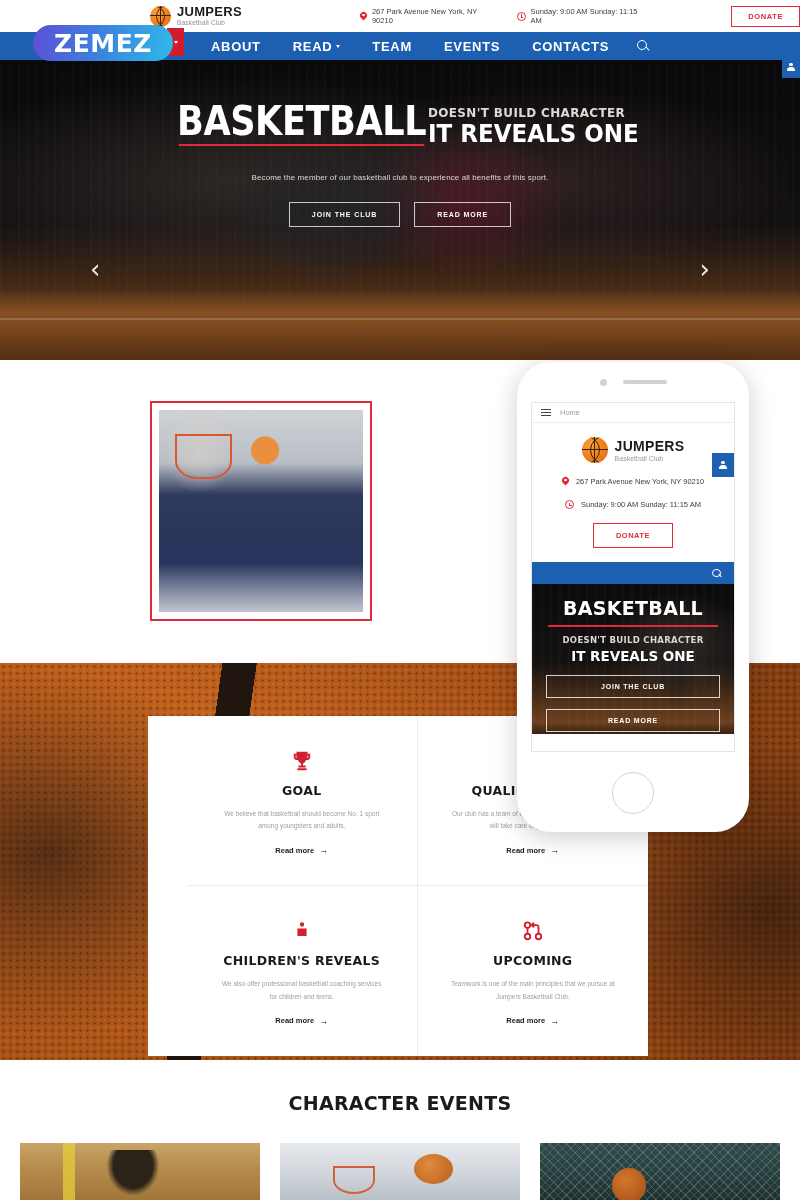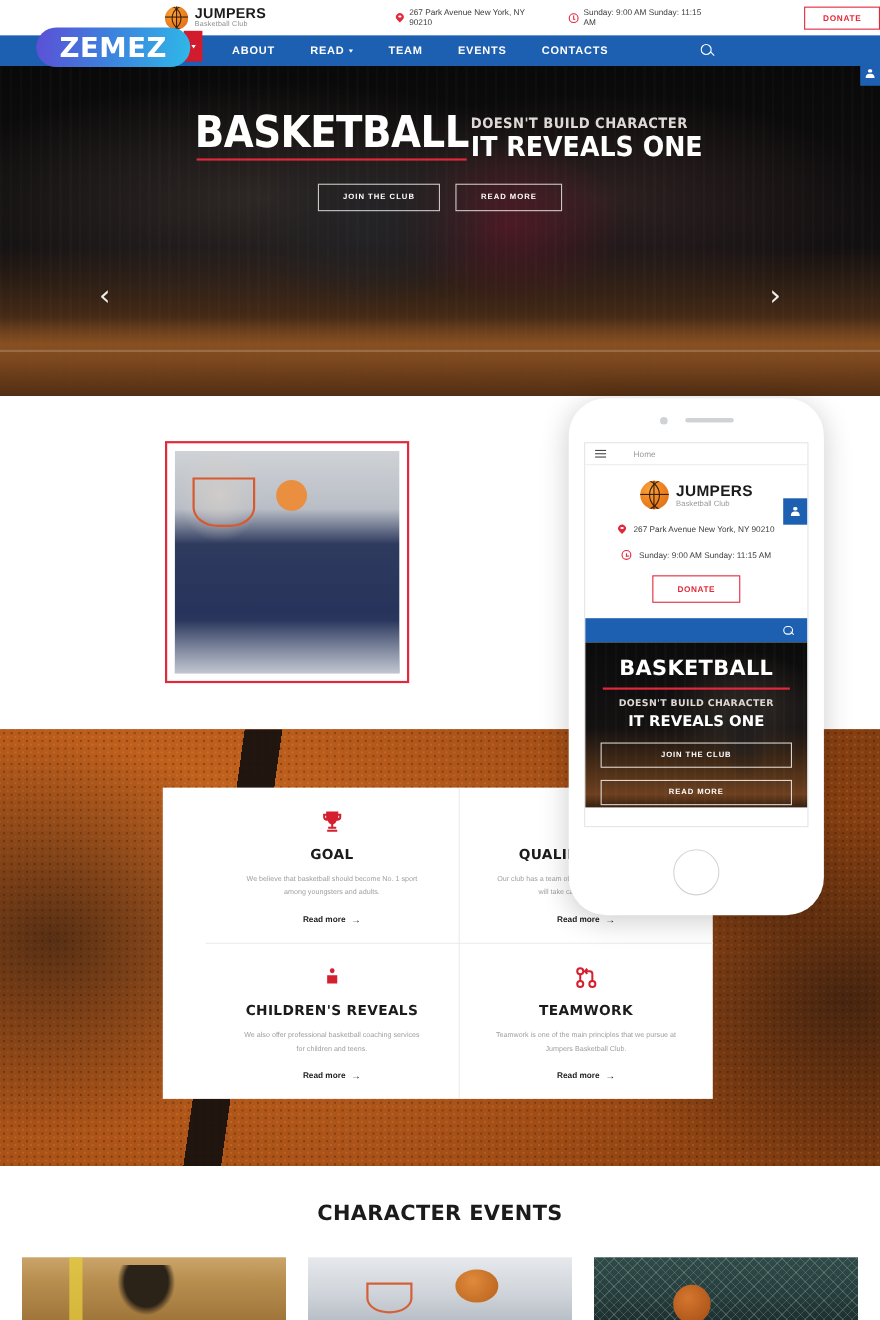--- a/index.html
+++ b/index.html
@@ -73,21 +73,21 @@
   }
 
   
   .nav {
     height: 28px; background: #1d5fb0;
     display: flex; align-items: center;
     position: relative; z-index: 25;
   }
   .nav-items { display: flex; align-items: center; gap: 0; margin-left: 195px; }
   .nav-item {
-    font-size: 10px; font-weight: 700; color: #ffffff; letter-spacing: .7px;
+    font-size: 13px; font-weight: 700; color: #ffffff; letter-spacing: .7px;
     padding: 0 16px; cursor: pointer; display: flex; align-items: center; gap: 4px;
   }
   .caret { width: 0; height: 0; border-left: 2.6px solid transparent; border-right: 2.6px solid transparent; border-top: 3px solid #fff; }
   .nav-search {
     margin-left: auto; margin-right: 150px; cursor: pointer;
     width: 14px; height: 14px; position: relative;
   }
   .nav-search::before {
     content:""; position:absolute; left:1px; top:1px; width:8px; height:8px;
     border:1.4px solid #fff; border-radius:50%;
@@ -237,21 +237,21 @@
   }
   .features::after {
     content:""; position:absolute; inset:0;
     background:
       linear-gradient(98deg, transparent 0 26%, rgba(20,16,14,.92) 26% 30%, transparent 30% 100%),
       radial-gradient(ellipse 42% 65% at 6% 48%, rgba(20,16,14,.6), transparent 70%),
       radial-gradient(ellipse 40% 60% at 96% 62%, rgba(20,16,14,.55), transparent 70%),
       radial-gradient(ellipse 55% 80% at 50% 50%, rgba(255,160,90,.10), transparent 75%);
   }
   .cards {
-    position:absolute; left:148px; top:53px; width:500px; height:283px;
+    position:absolute; left:148px; top:53px; width:500px; height:340px;
     background:#fff; z-index:4; display:grid; grid-template-columns: 1fr 1fr; grid-template-rows: 1fr 1fr; padding-left: 39px;
   }
   .card { display:flex; flex-direction:column; align-items:center; justify-content:center; padding: 10px 32px; text-align:center; }
   .card:nth-child(1), .card:nth-child(2) { border-bottom: 1px solid #ececec; }
   .card:nth-child(1), .card:nth-child(3) { border-right: 1px solid #ececec; }
   .card-ico { height: 26px; display:flex; align-items:flex-end; justify-content:center; margin-bottom: 11px; }
   .card-h { font-size: 12.5px; font-weight:700; color:#1b1b1b; letter-spacing:.3px; font-family:"DejaVu Sans", sans-serif; }
   .card-p { margin-top: 10px; font-size: 6.5px; color:#a0a0a0; line-height:1.85; }
   .card-more { margin-top: 13px; font-size: 7.5px; font-weight:700; color:#1b1b1b; cursor:pointer; display:inline-flex; align-items:center; gap:5px; }
   .card-more b { font-weight:400; font-size: 9px; }
@@ -289,21 +289,21 @@
   .phone-top { height: 40px; display:flex; align-items:center; justify-content:center; gap:16px; }
   .phone-cam { width:7px;height:7px;border-radius:50%;background:#cfd3d6; }
   .phone-spk { width:44px;height:4px;border-radius:2px;background:#cfd3d6; }
   .phone-screen {
     position:absolute; left:14px; top:40px; width:204px; height:350px;
     background:#fff; border:1px solid #e3e5e7; overflow:hidden;
   }
   .ph-bar { height: 20px; display:flex; align-items:center; gap:9px; padding-left:9px; border-bottom:1px solid #ededed; }
   .burger { width:10px; height:8px; display:flex; flex-direction:column; justify-content:space-between; cursor:pointer; }
   .burger i { display:block; height:1.4px; background:#454545; }
-  .ph-home { font-size: 7.5px; color:#9a9a9a;margin-left:16px; }
+  .ph-home { font-size: 7.5px; color:#9a9a9a; }
   .ph-brand { display:flex; align-items:center; justify-content:center; gap:7px; padding-top:14px; }
   .ph-brand .ball { width:26px;height:26px; }
   .ph-brand .ball::before { left:12px; height:30px; }
   .ph-brand .ball::after { top:12px; width:30px; }
   .ph-brand .ball i { width:28px;height:28px;left:-10px;top:-1px; }
   .ph-brand .ball u { width:28px;height:28px;left:8px;top:-1px; }
   .ph-bname { font-size: 14px; font-weight:700; color:#1b1b1b; letter-spacing:.3px; line-height:1; }
   .ph-bsub { font-size: 7px; color:#9a9a9a; margin-top:2px; }
   .ph-login {
     position:absolute; right:0; top:30px; width:22px; height:24px; background:#1d5fb0;
@@ -409,20 +409,21 @@
 <div class="hero">
   <div class="hero-floor"></div>
   <div class="hero-inner">
     <div class="h-line1">
       <div class="h-big">BASKETBALL</div>
       <div class="h-right">
         <div class="h-small">DOESN'T BUILD CHARACTER</div>
         <div class="h-med">IT REVEALS ONE</div>
       </div>
     </div>
+    <div class="hero-sub">Become the member of our basketball club to experience all benefits of this sport.</div>
     <div class="hero-btns">
       <button class="hero-btn">JOIN THE CLUB</button>
       <button class="hero-btn">READ MORE</button>
     </div>
   </div>
   <div class="arrow left">‹</div>
   <div class="arrow right">›</div>
 </div>
 <div class="login-tab">
   <span class="person"></span>
@@ -491,21 +492,21 @@
 
     <div class="card">
       <div class="card-ico">
         <svg width="24" height="22" viewBox="0 0 24 24">
           <circle cx="6" cy="5.5" r="3" fill="none" stroke="#d41f2e" stroke-width="2"></circle>
           <circle cx="6" cy="18" r="3" fill="none" stroke="#d41f2e" stroke-width="2"></circle>
           <circle cx="18" cy="18" r="3" fill="none" stroke="#d41f2e" stroke-width="2"></circle>
           <path d="M6 8.5v6.5M18 15V8a2.5 2.5 0 0 0-2.5-2.5H11M13 3l-2.5 2.5L13 8" fill="none" stroke="#d41f2e" stroke-width="2"></path>
         </svg>
       </div>
-      <div class="card-h">TEAMWORK</div>
+      <div class="card-h">UPCOMING</div>
       <div class="card-p">Teamwork is one of the main principles that we pursue at Jumpers Basketball Club.</div>
       <div class="card-more">
           <span>Read more</span>
           <b>→</b>
         </div>
     </div>
 
   </div>
 </div>
 

